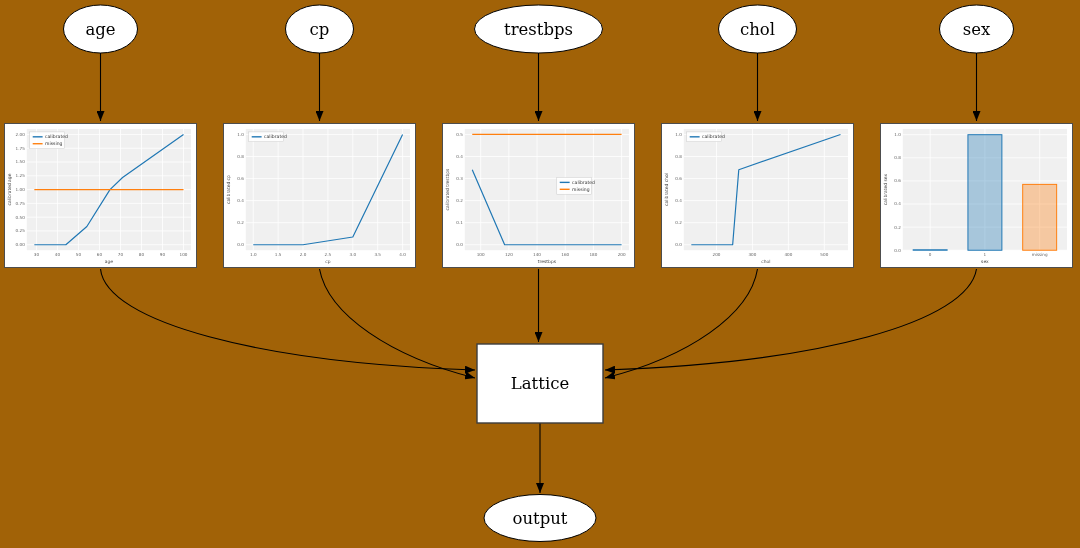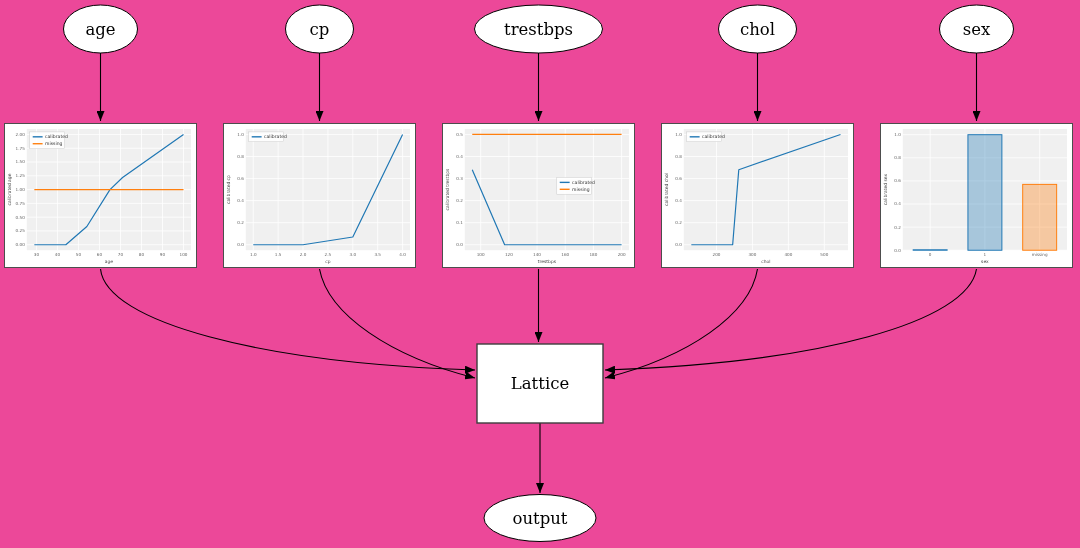--- a/index.html
+++ b/index.html
@@ -1,16 +1,16 @@
 <!DOCTYPE html>
 <html><head>
 <meta charset="utf-8">
 <style>
   html,body{margin:0;padding:0;background:#ffffff;}
-  .stage{position:relative;width:1080px;height:548px;background:#ec4899;overflow:hidden;
+  .stage{position:relative;width:1080px;height:548px;background:#a16207;overflow:hidden;
          font-family:"DejaVu Sans",sans-serif;}
   #graph-svg{position:absolute;left:0;top:0;}
   .panel{position:absolute;top:123px;width:193px;height:145px;background:#ffffff;
          border:1px solid #4d4d4d;box-sizing:border-box;}
   .panel svg{display:block;width:100%;height:100%;}
   .node-label{font-family:"DejaVu Serif",serif;font-size:16.5px;fill:#000000;text-anchor:middle;}
 </style>
 </head>
 <body>
 

